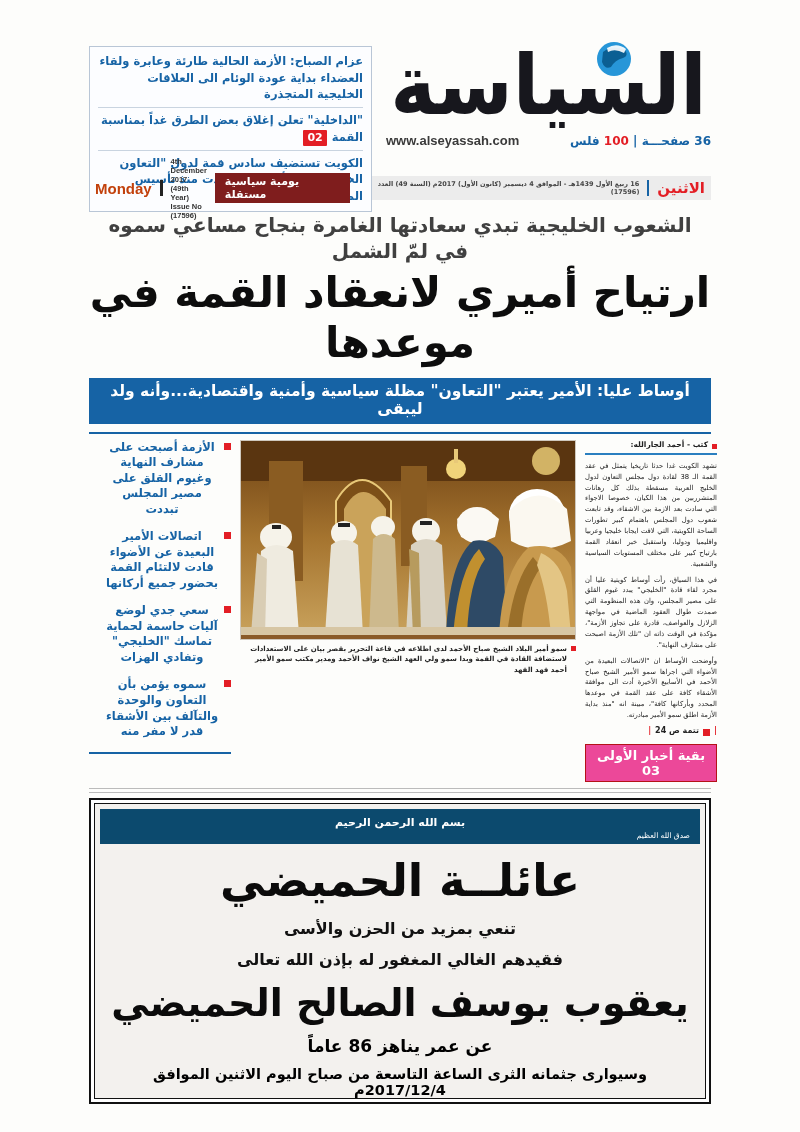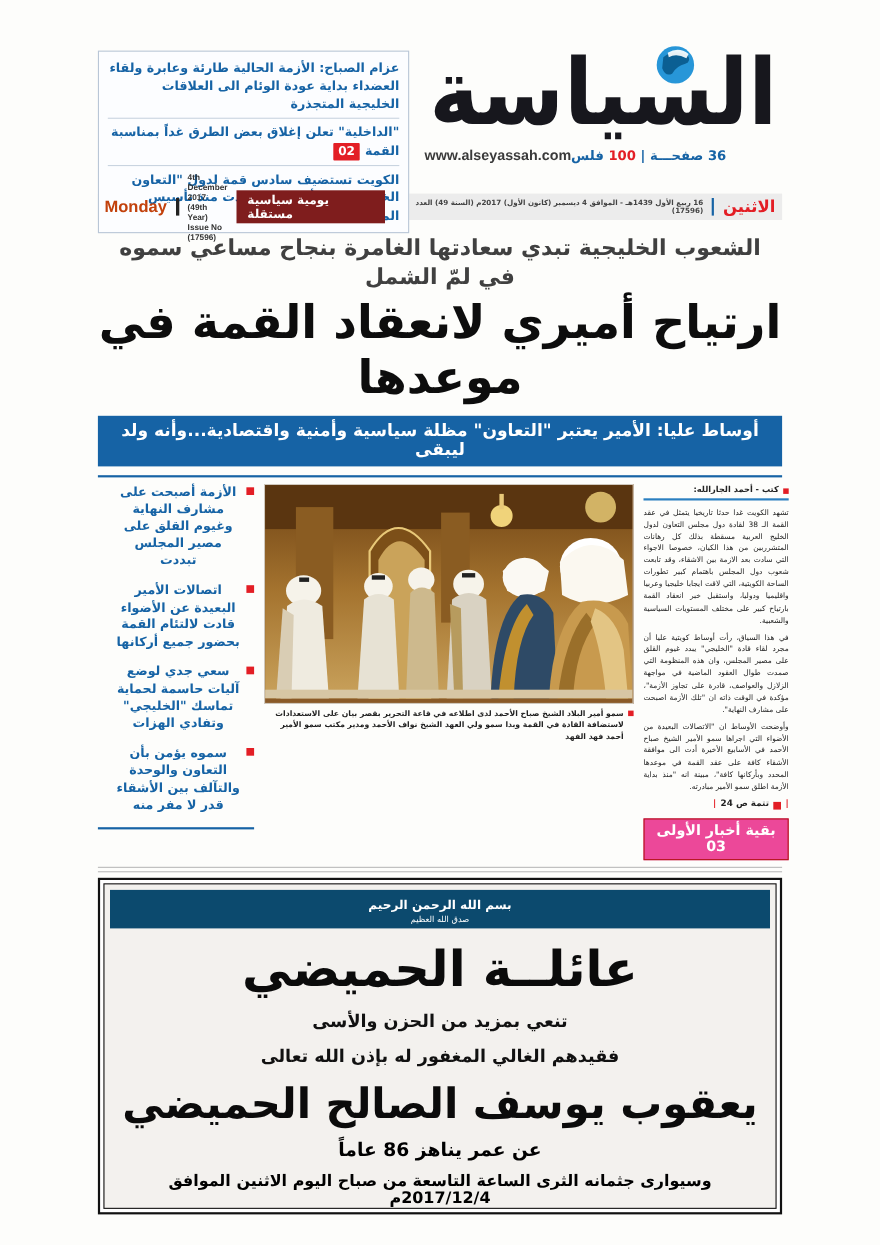--- a/index.html
+++ b/index.html
@@ -9,21 +9,21 @@
 
   
   .masthead{display:flex;justify-content:space-between;align-items:flex-start;height:122px;}
   .teaser-box{width:283px;border:1px solid #b9c6d6;background:#fcfdff;padding:6px 8px;box-sizing:border-box;}
   .teaser{color:#1663a5;font-weight:bold;font-size:11.5px;line-height:1.45;text-align:right;}
   .t-div{border-top:1px solid #c9d4e0;margin:4px 0;}
   .badge{display:inline-block;background:#e31e25;color:#fff;font-size:11px;font-weight:bold;padding:0 4px;margin-right:5px;border-radius:1px;}
   .logo-block{width:325px;position:relative;text-align:left;}
   .logo{font-size:77px;line-height:0.95;font-weight:bold;color:#17171d;text-align:center;letter-spacing:-2px;transform:scaleY(1.08);transform-origin:top;}
   .globe{position:absolute;top:-6px;right:78px;}
-  .logo-sub{display:flex;justify-content:flex-start;align-items:baseline;margin-top:14px;}
+  .logo-sub{display:flex;justify-content:space-between;align-items:baseline;margin-top:14px;}
   .website{font-family:"Liberation Sans",sans-serif;font-weight:bold;font-size:13px;color:#3a3a3a;}
   .edition{color:#1663a5;font-weight:bold;font-size:12px;}
   .edition .red{color:#e31e25;}
 
   
   .date-bar{margin-top:8px;background:#ececec;height:24px;display:flex;align-items:center;padding:0 6px;gap:8px;}
   .day-en{color:#c2410c;font-family:"Liberation Sans",sans-serif;font-weight:bold;font-size:15px;}
   .bar-div{width:3px;height:16px;background:#222;}
   .bar-div.blue{background:#1663a5;width:2px;}
   .date-en{font-family:"Liberation Sans",sans-serif;font-size:7.5px;font-weight:bold;color:#333;flex:1;}
@@ -56,21 +56,21 @@
   .more-box{margin-top:8px;background:#ec4899;border:1px solid #b51218;color:#fff;font-weight:bold;font-size:13px;text-align:center;padding:3px 0;}
 
   .section-divider{border-top:1px solid #bbb;border-bottom:1px solid #bbb;height:3px;margin-top:6px;}
 
   
   .obituary{margin-top:5px;border:2px solid #111;padding:3px;background:#fff;}
   .obituary-inner{border:1px solid #111;background:#f3f1ee;padding-bottom:0;}
   .quran-band{background:#0c4a6e;color:#fff;margin:5px;padding:7px 10px 4px;text-align:center;}
   .bismillah{font-size:11px;font-weight:bold;}
   .verse{font-size:17.5px;font-weight:bold;margin-top:6px;line-height:1.4;text-shadow:0 0 1px #fff;}
-  .verse-attr{font-size:7.5px;text-align:center;margin-top:2px;}
+  .verse-attr{font-size:7.5px;text-align:right;margin-top:2px;}
   .ob-body{text-align:center;padding:6px 14px 0;}
   .family-name{font-size:45px;font-weight:bold;color:#0b0b0b;letter-spacing:-1px;line-height:1.15;}
   .ob-line{font-size:16px;font-weight:bold;color:#111;margin-top:12px;}
   .deceased-name{font-size:38px;font-weight:bold;color:#0b0b0b;margin-top:12px;letter-spacing:-1px;line-height:1.2;}
   .age-line{font-size:17px;font-weight:bold;margin-top:10px;}
   .burial-line{font-size:14.5px;font-weight:bold;margin-top:10px;}
 </style>
 </head>
 <body>
 

